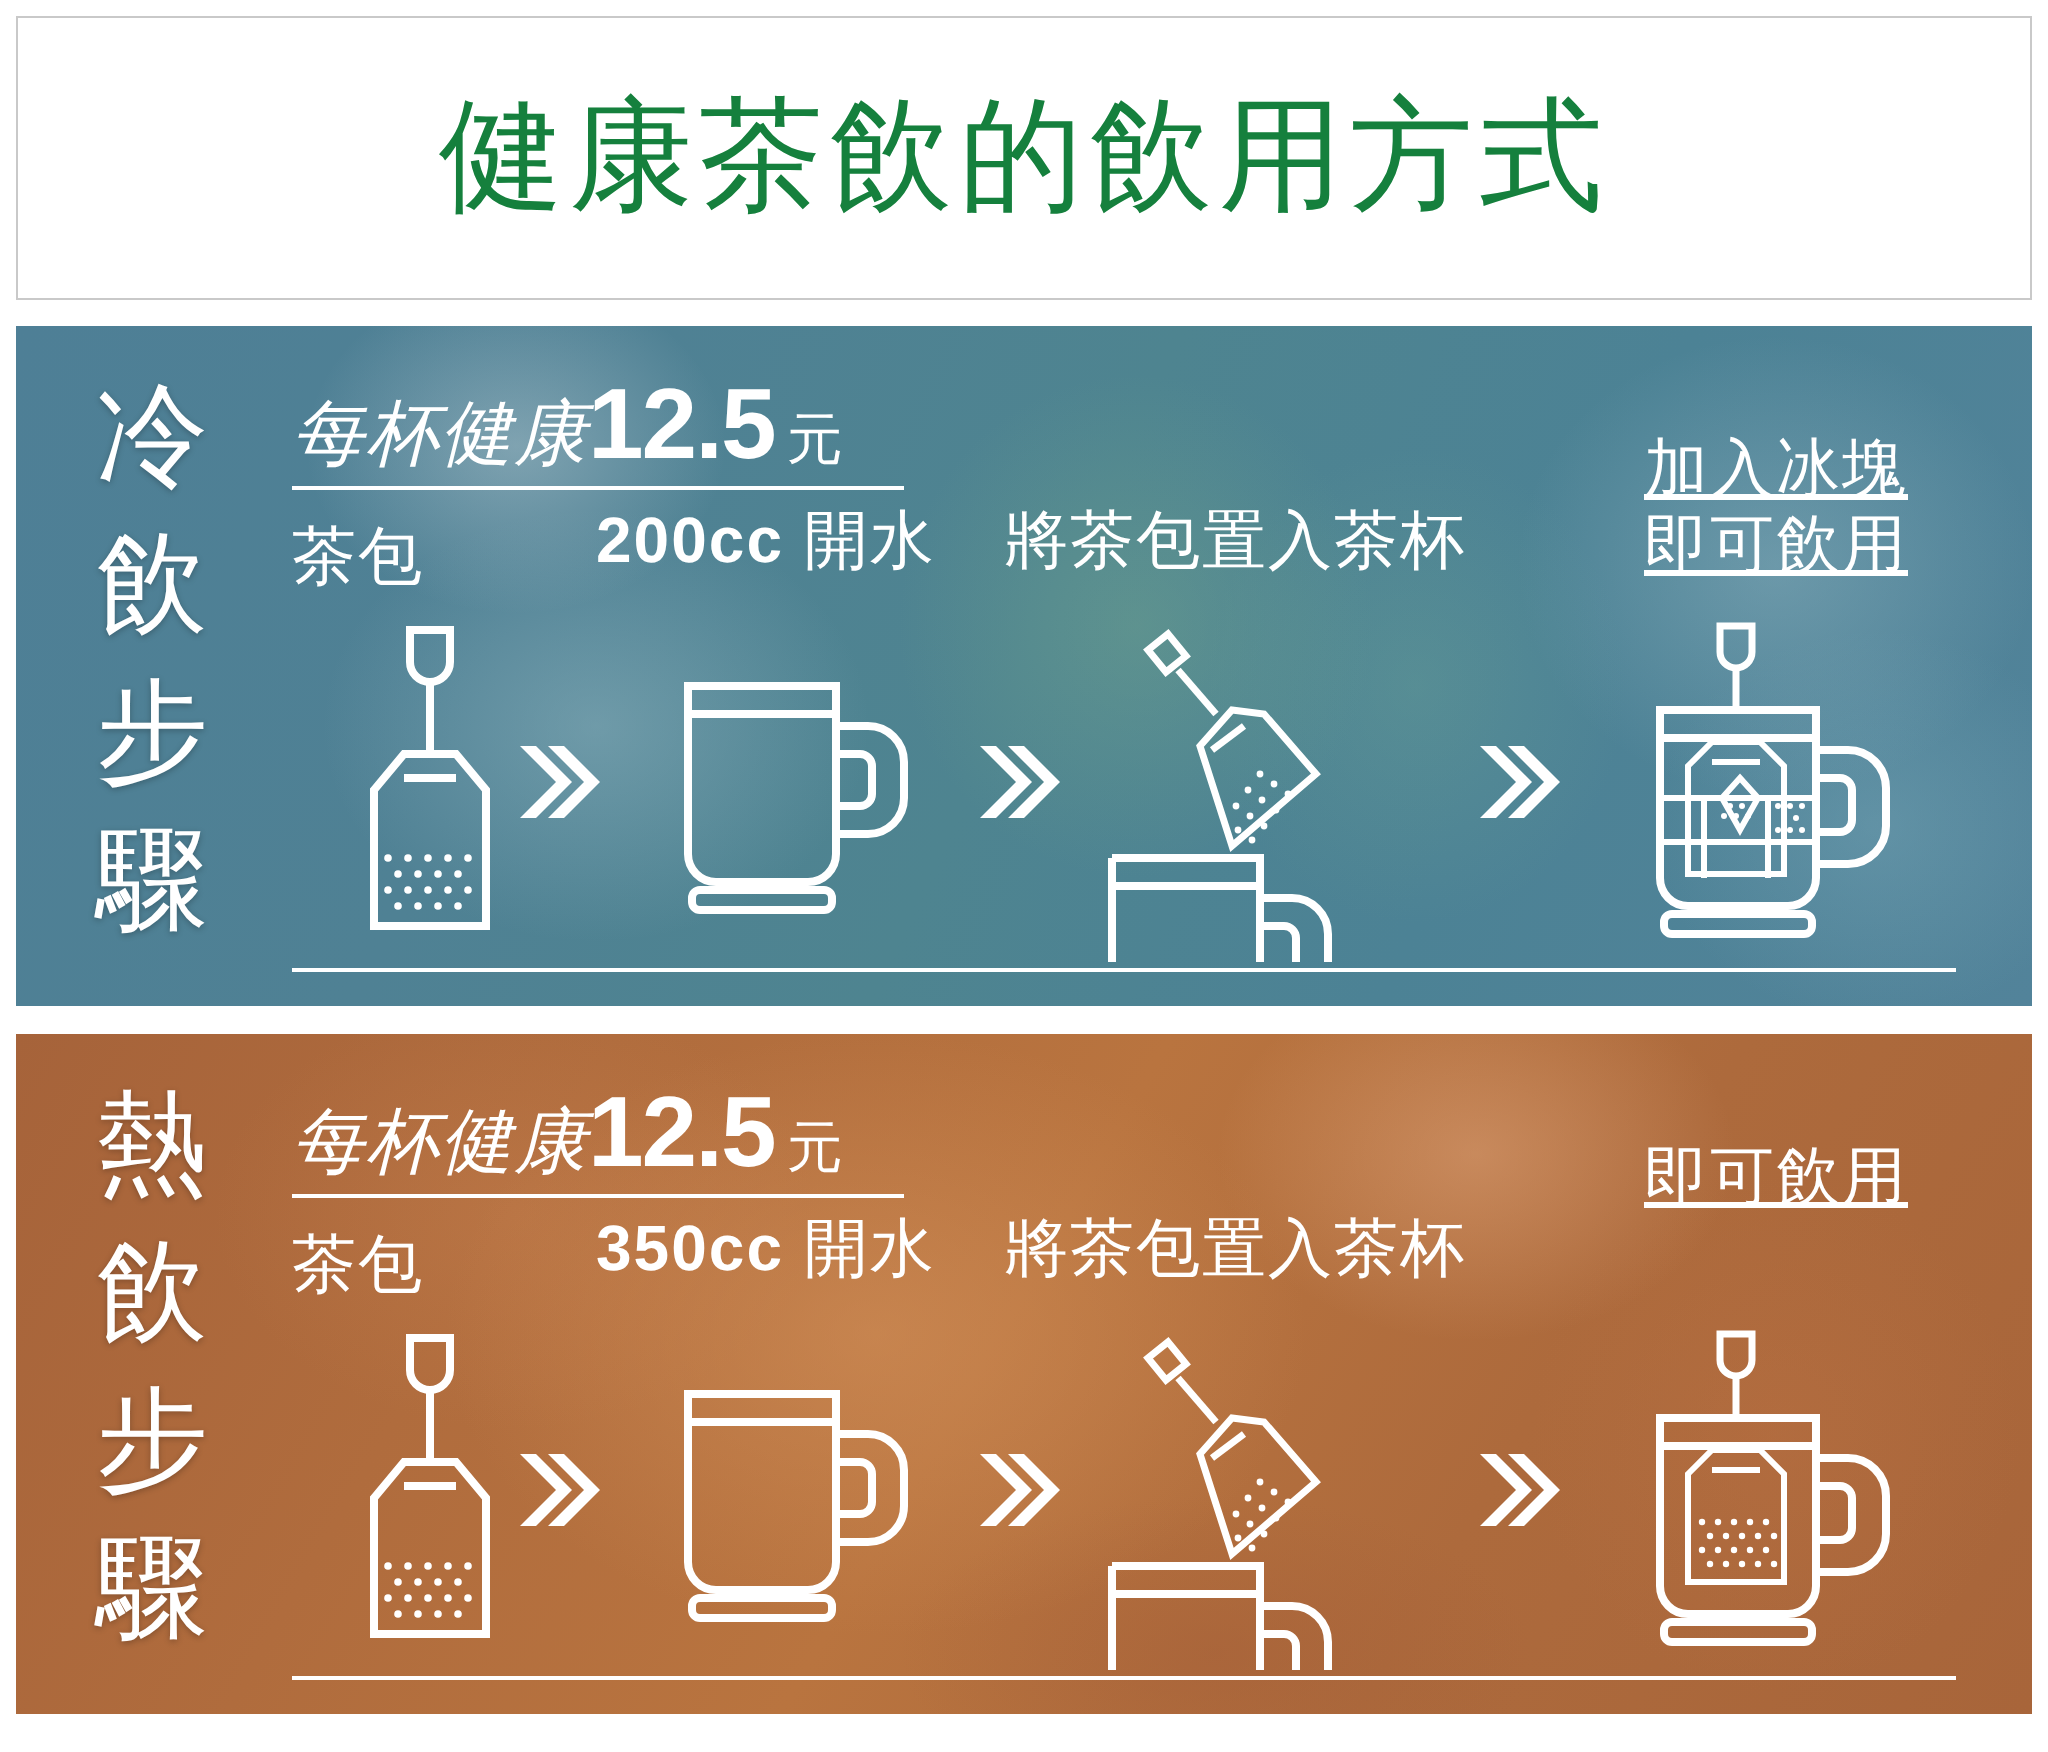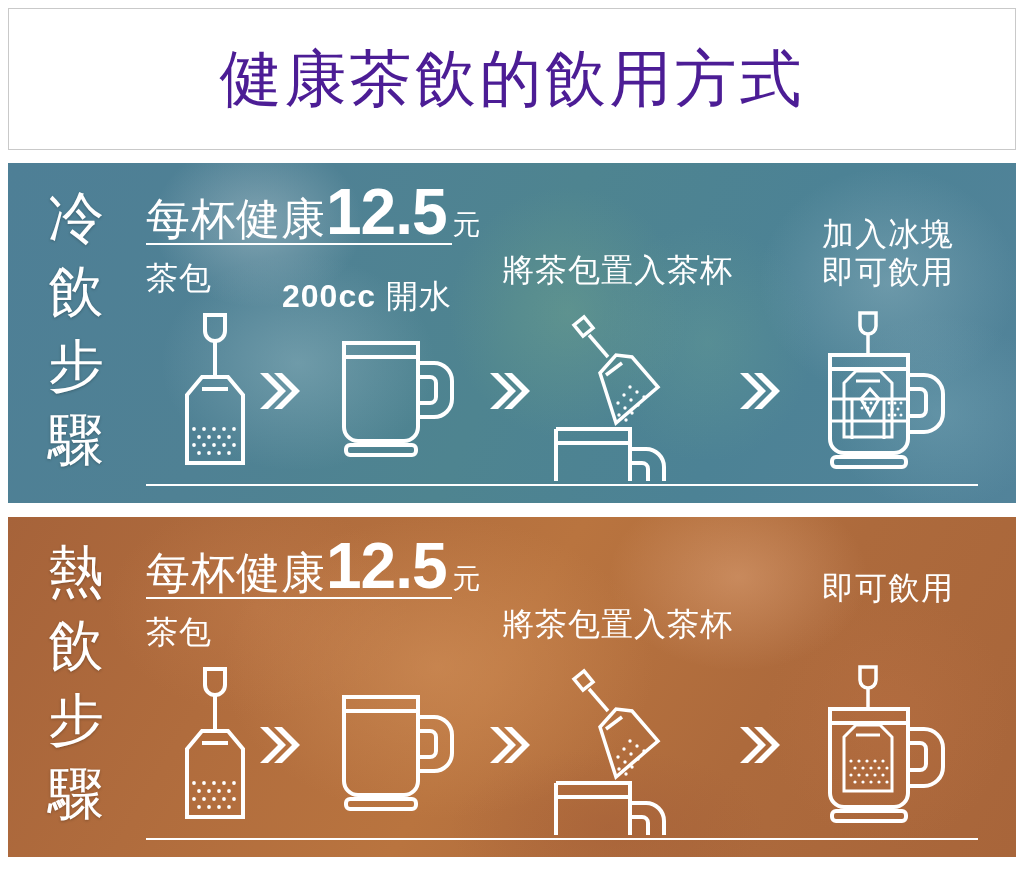--- a/index.html
+++ b/index.html
@@ -28,21 +28,21 @@
     height: 142px;
     border: 1px solid #c9c9c9;
     background: #ffffff;
     display: flex;
     align-items: center;
     justify-content: center;
   }
   .title-text {
     font-size: 62px;
     line-height: 1;
-    color: #4c1d95;
+    color: #15803d;
     letter-spacing: 3px;
     font-weight: 400;
     white-space: nowrap;
   }
 
   
   .panel {
     position: absolute;
     left: 8px;
     width: 1008px;
@@ -109,22 +109,22 @@
     top: 22px;
     width: 310px;
   }
   .price-line {
     display: flex;
     align-items: baseline;
     color: #ffffff;
     white-space: nowrap;
     height: 56px;
   }
-  .price-pre { font-size: 44px; line-height: 40px; letter-spacing: 1px; }
-  .price-num { font-size: 64px; line-height: 54px; font-weight: 700; letter-spacing: -1px; }
+  .price-pre { font-size: 36px; line-height: 40px; letter-spacing: 1px; font-style: italic; }
+  .price-num { font-size: 50px; line-height: 54px; font-weight: 700; letter-spacing: -1px; }
   .price-unit { font-size: 28px; line-height: 30px; margin-left: 6px; }
   .price-rule {
     margin-top: 2px;
     width: 306px;
     height: 2px;
     background: #ffffff;
   }
 
   
   .captions {
@@ -136,24 +136,24 @@
     color: #ffffff;
   }
   .cap {
     position: absolute;
     font-size: 32px;
     line-height: 38px;
     white-space: nowrap;
     letter-spacing: 1px;
   }
   .cap-1 { left: 0px;   top: 12px; }
-  .cap-2 { left: 136px; top: 4px; margin-top: 26px; }
+  .cap-2 { left: 152px; top: 4px; }
   .cap-2 b { font-weight: 700; }
   .cap-3 { left: 356px; top: 4px; }
-  .cap-4 { left: 676px; top: -32px; text-align: left; }
+  .cap-4 { left: 676px; top: -32px; text-align: left; text-decoration: underline; }
   .cap-4 span { display: block; }
 
   
   .icons {
     position: absolute;
     left: 130px;
     top: 148px;
     width: 860px;
     height: 160px;
   }
@@ -385,20 +385,21 @@
         <div class="price-line">
           <span class="price-pre">每杯健康</span>
           <span class="price-num">12.5</span>
           <span class="price-unit">元</span>
         </div>
         <div class="price-rule"></div>
       </div>
 
       <div class="captions">
         <div class="cap cap-1">茶包</div>
+        <div class="cap cap-2"><b>350cc</b><span> 開水</span></div>
         <div class="cap cap-3">將茶包置入茶杯</div>
         <div class="cap cap-4">
           <span>即可飲用</span>
         </div>
       </div>
 
       <div class="icons">
 
         <div class="icon-slot slot-1">
           <svg width="130" height="160" viewBox="0 0 130 160">

